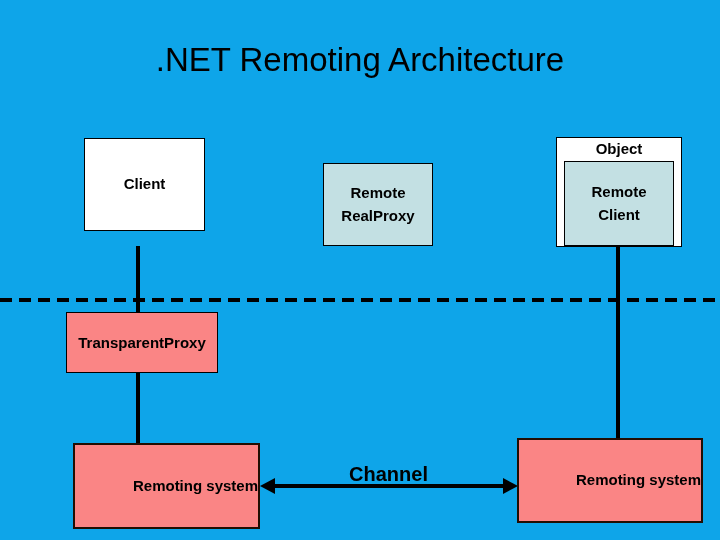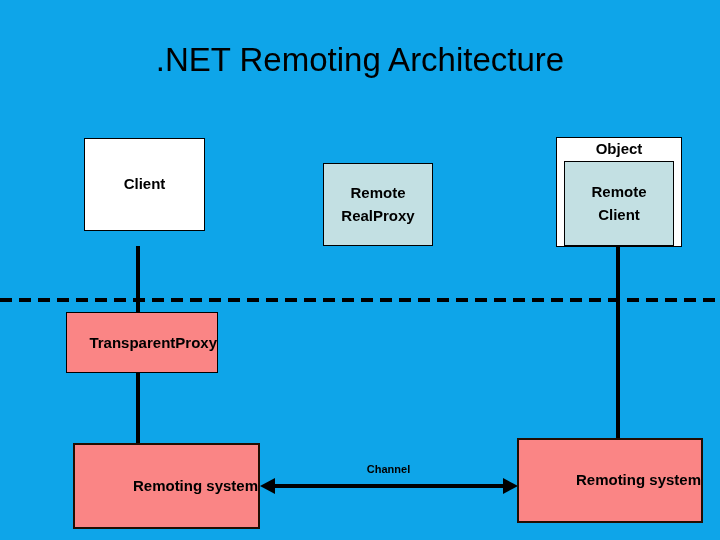--- a/index.html
+++ b/index.html
@@ -110,21 +110,21 @@
     border-bottom: 8px solid transparent;
     z-index: 2;
   }
   .arrow-head-left  { left: 260px; border-right: 15px solid #000000; }
   .arrow-head-right { left: 503px; border-left: 15px solid #000000; }
   .channel-label {
     position: absolute;
     left: 260px; top: 463px;
     width: 257px;
     text-align: center;
-    font-size: 11px;
+    font-size: 20px;
     font-weight: bold;
     line-height: 1.1;
     z-index: 3;
   }
 </style>
 </head>
 <body>
 
 <div class="slide">
 
@@ -145,21 +145,21 @@
 
   <div class="box server-box">
     <span>Object</span>
   </div>
 
   <div class="box object-box" style="background: rgb(195, 224, 227);">
     <span>Remote</span>
     <span>Client</span>
   </div>
 
-  <div class="box proxy-box" style="background: rgb(250, 133, 133); align-items: flex-end;">
+  <div class="box proxy-box" style="background: rgb(250, 133, 133);">
     <span>TransparentProxy</span>
   </div>
 
   <div class="box remoting-box remoting-left" style="background: rgb(250, 133, 133); border-color: rgb(34, 13, 2);">
     <span>Remoting system</span>
   </div>
   <div class="box remoting-box remoting-right" style="background: rgb(250, 133, 133); border-color: rgb(34, 13, 2);">
     <span>Remoting system</span>
   </div>
 

